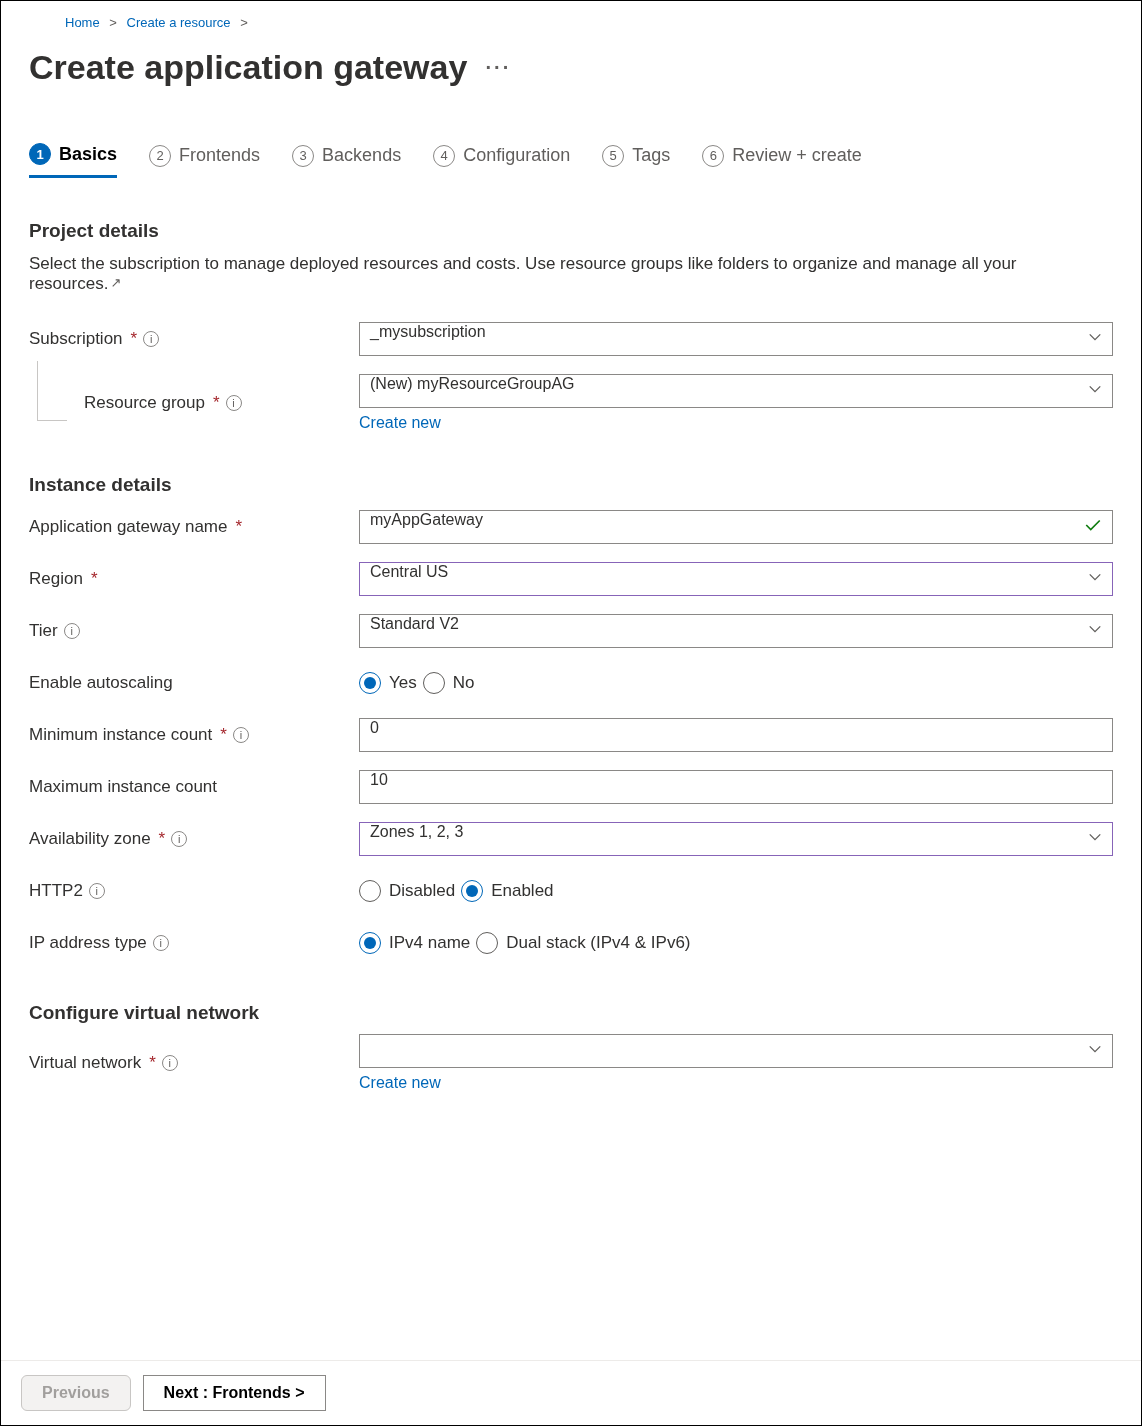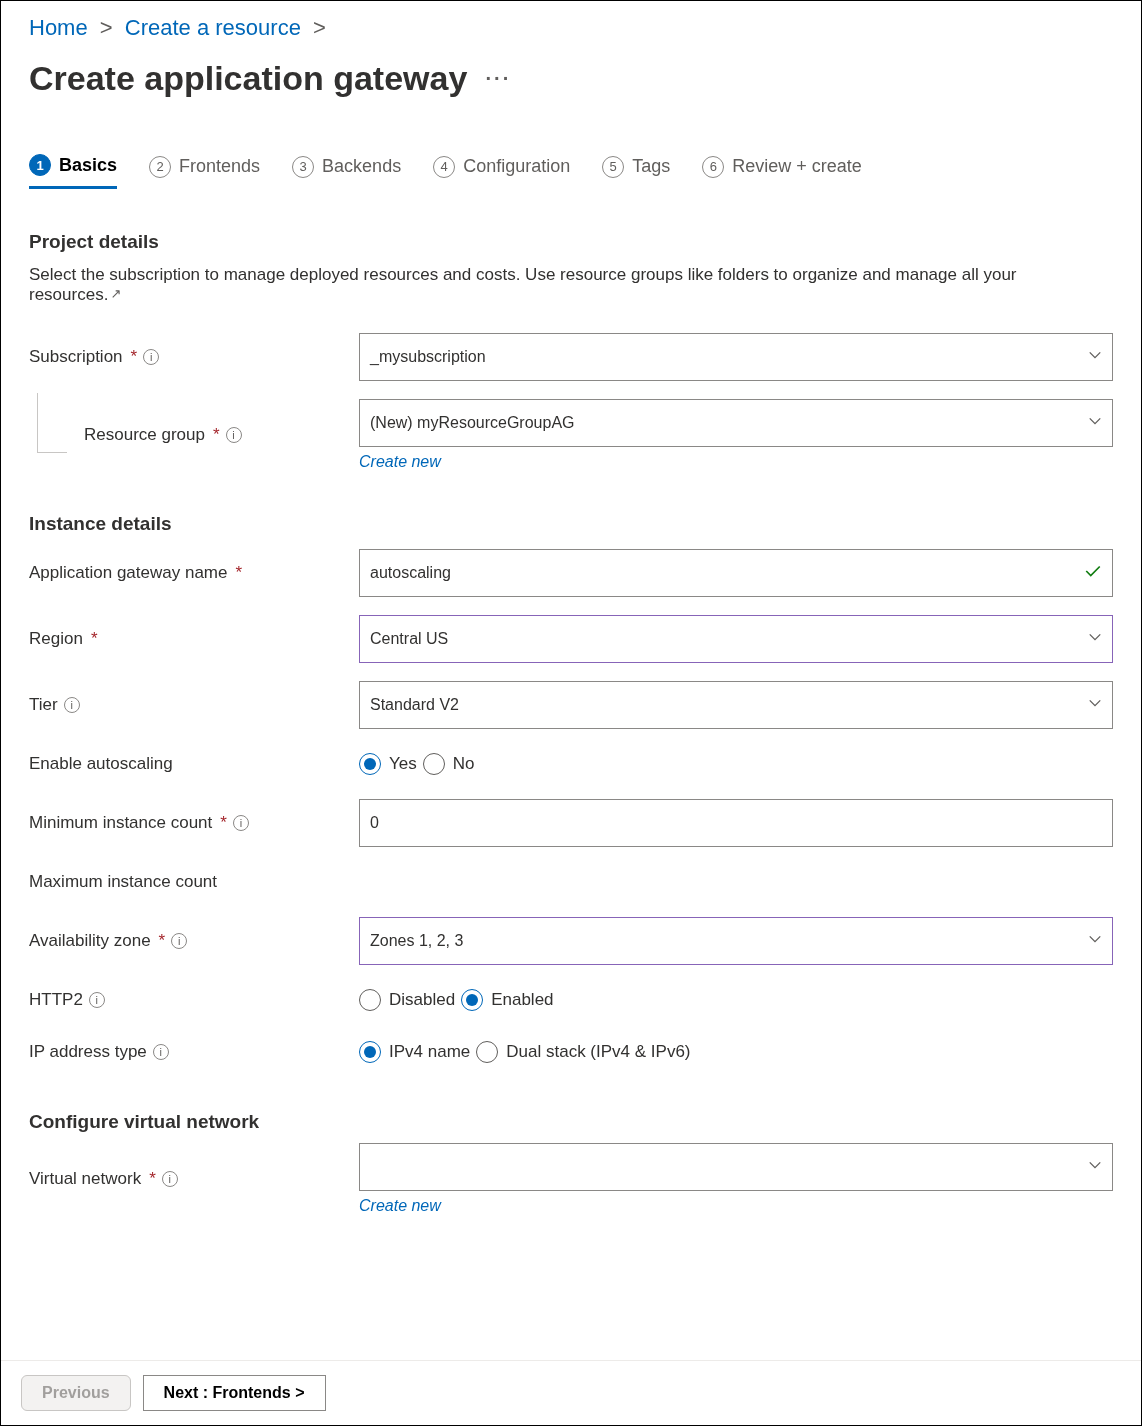--- a/index.html
+++ b/index.html
@@ -11,21 +11,21 @@
     background: #fff;
   }
   .page {
     border: 1px solid #000;
     width: 1142px;
     min-height: 1426px;
     padding: 14px 28px 18px 28px;
     position: relative;
   }
   
-  .breadcrumb { font-size: 22px; }
+  .breadcrumb { font-size: 13px; margin-left: 36px; }
   .breadcrumb a { color: #0067b8; text-decoration: none; }
   .breadcrumb .sep { color: #605e5c; margin: 0 6px; }
   
   .page-title {
     font-size: 34px;
     font-weight: 600;
     margin: 18px 0 4px 0;
     display: flex;
     align-items: center;
     gap: 18px;
@@ -113,38 +113,37 @@
   .info-icon {
     display:inline-flex; align-items:center; justify-content:center;
     width:16px; height:16px; border:1px solid #8a8886; border-radius:50%;
     font-size:11px; color:#605e5c; cursor: default;
   }
   .field-col { flex: 1; }
   
   .dropdown, .textinput {
     width: 100%;
     border: 1px solid #8a8886;
-    height: 48px;
+    height: 34px;
     padding: 0 36px 0 10px;
     font-size: 16px;
     background: #fff;
     position: relative;
     display: flex;
-    align-items: center;
     color: #323130;
     cursor: pointer;
   }
   .textinput { cursor: text; padding-right: 36px; }
   .dropdown .chev, .textinput .chev-ok {
     position: absolute; right: 10px; top: 50%; transform: translateY(-50%);
   }
   .chev svg { width: 14px; height: 14px; }
   .chev-ok svg { width: 18px; height: 18px; }
   .dropdown.purple { border-color: #8764b8; }
-  .sublink { color:#0067b8; font-size:16px; text-decoration:none; margin-top:6px; display:inline-block;font-style:italic; }
+  .sublink { color:#0067b8; font-size:16px; text-decoration:none; margin-top:6px; display:inline-block; }
   
   .radios { display:flex; gap: 6px; align-items:center; }
   .radio {
     display:flex; align-items:center; gap:8px; cursor:pointer; font-size:17px;
   }
   .radio .circ {
     width:22px; height:22px; border-radius:50%;
     border:1.5px solid #605e5c;
     display:inline-flex; align-items:center; justify-content:center;
   }
@@ -259,21 +258,21 @@
 
   <div class="form" style="margin-top:14px;">
 
     <div class="row">
       <div class="label-col">
         <span>Application gateway name</span>
         <span class="req">*</span>
       </div>
       <div class="field-col">
         <div class="textinput">
-          <span>autoscaling</span>
+          <span>myAppGateway</span>
           <span class="chev-ok"><svg viewBox="0 0 16 16">
                 <path d="M2 8l4 4 8-8" fill="none" stroke="#107c10" stroke-width="1.5"></path>
               </svg></span>
         </div>
       </div>
     </div>
 
     <div class="row">
       <div class="label-col">
         <span>Region</span>
@@ -332,20 +331,25 @@
         <div class="textinput">
           <span>0</span>
         </div>
       </div>
     </div>
 
     <div class="row">
       <div class="label-col">
         <span>Maximum instance count</span>
       </div>
+      <div class="field-col">
+        <div class="textinput">
+          <span>10</span>
+        </div>
+      </div>
     </div>
 
     <div class="row">
       <div class="label-col">
         <span>Availability zone</span>
         <span class="req">*</span>
         <span class="info-icon">i</span>
       </div>
       <div class="field-col">
         <div class="dropdown purple">

